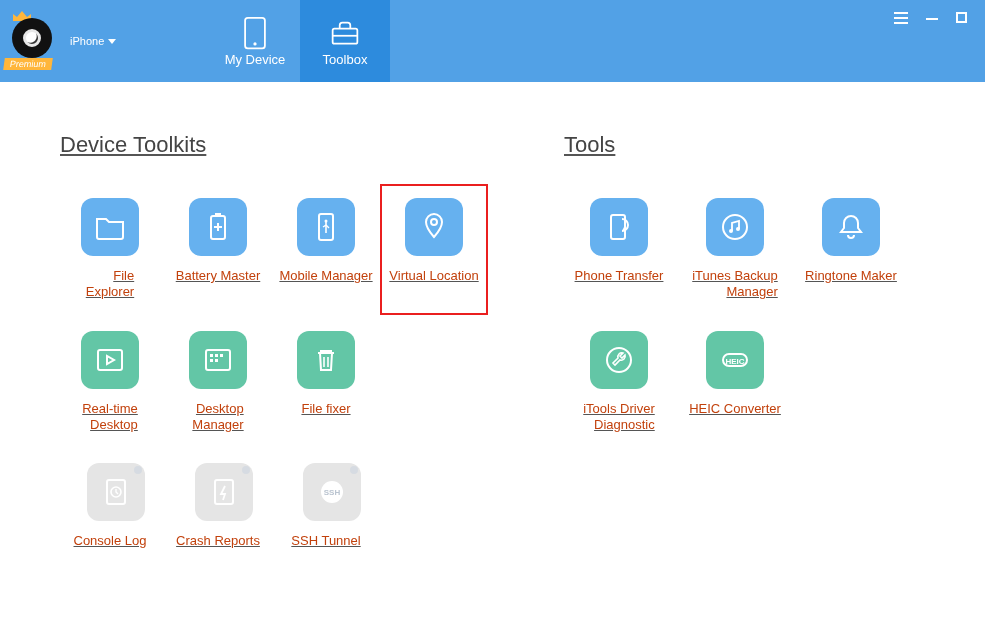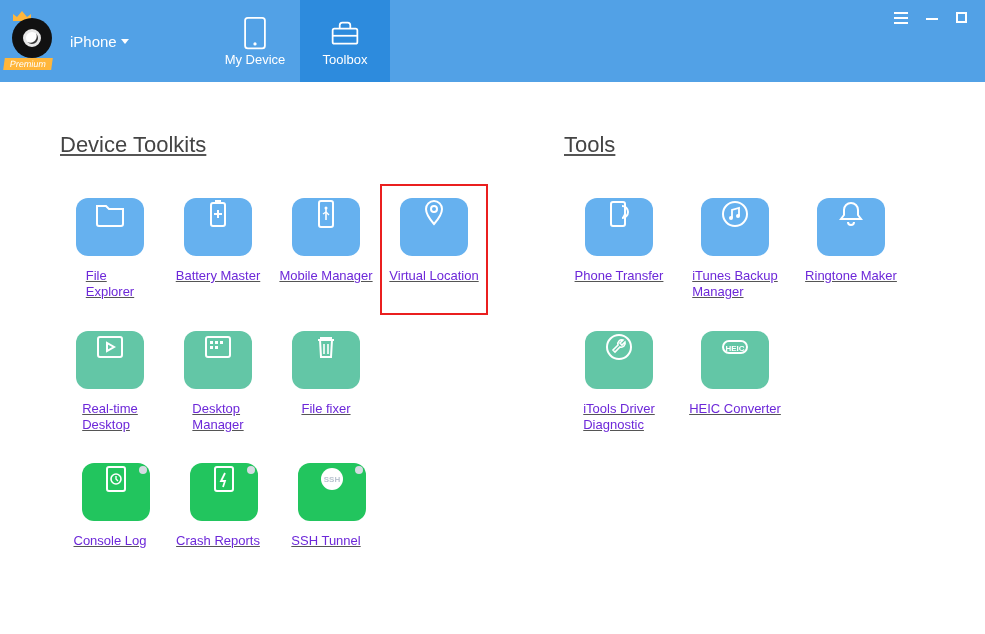--- a/index.html
+++ b/index.html
@@ -36,21 +36,21 @@
 }
 .crown {
   position:absolute; top:-4px; left:6px; width:20px; height:12px;
 }
 .premium-ribbon {
   position:absolute; bottom:-2px; left:-2px;
   background:#ffb63b; color:#fff; font-size:9px;
   padding:1px 6px; transform: skew(-8deg);
 }
 .device-select {
-  color: #fff; font-size: 15px; margin-left: 10px;
+  color: #fff; font-size: 11px; margin-left: 10px;
   display:flex; align-items:center; gap:4px; cursor:pointer;
 }
 .caret-down {
   width:0;height:0;border-left:4px solid transparent;border-right:4px solid transparent;border-top:5px solid #fff;
 }
 .nav-tabs { display:flex; }
 .nav-tab {
   width: 90px; display:flex; flex-direction:column;
   align-items:center; justify-content:center; gap:0;
   color:#fff; font-size:13px; cursor:pointer;
@@ -82,34 +82,34 @@
 .tool {
   display:flex; flex-direction:column; align-items:center;
   cursor:pointer; padding:4px 0;
 }
 .tool.highlighted {
   border: 2px solid #ea1f1f;
   padding: 12px 6px 10px 6px;
   margin: -10px -4px;
 }
 .tile {
-  width:68px; height:58px; border-radius:12px;
-  display:flex; align-items:flex-start; justify-content:center;
+  width:58px; height:58px; border-radius:12px;
+  display:flex; align-items:center; justify-content:center;
   margin-bottom:12px;
 }
 .tile.blue { background:#66b1ef; }
 .tile.green { background:#63c6a6; }
-.tile.grey { background:#22c55e; position:relative;margin-left:12px; }
+.tile.grey { background:#e5e5e5; position:relative;margin-left:12px; }
 .tile.grey::after {
   content:""; position:absolute; top:3px; right:3px;
   width:8px; height:8px; border-radius:50%; background:#d6dbe2;
 }
 .tile svg { width:32px; height:32px; }
 .tool-label {
-  font-size:13px; color:#6d28d9; text-align:left; line-height:1.25;
+  font-size:13px; color:#c2410c; text-align:right; line-height:1.25;
   min-height:32px; white-space:pre-line;
 }
 </style>
 </head>
 <body>
 
 <div class="header">
   <div class="header-left">
     <div class="logo-wrap">
       <svg class="crown" viewBox="0 0 20 12">

